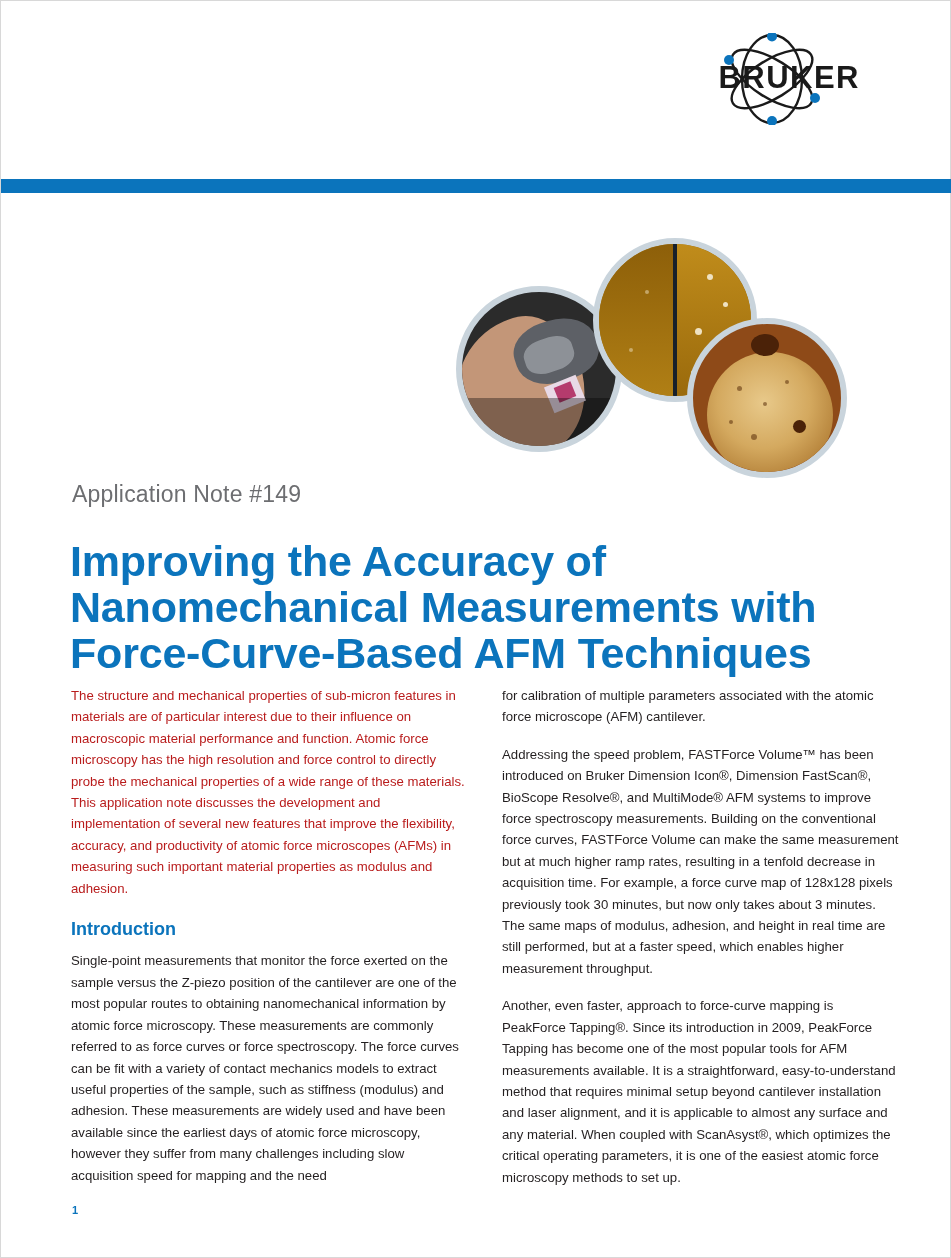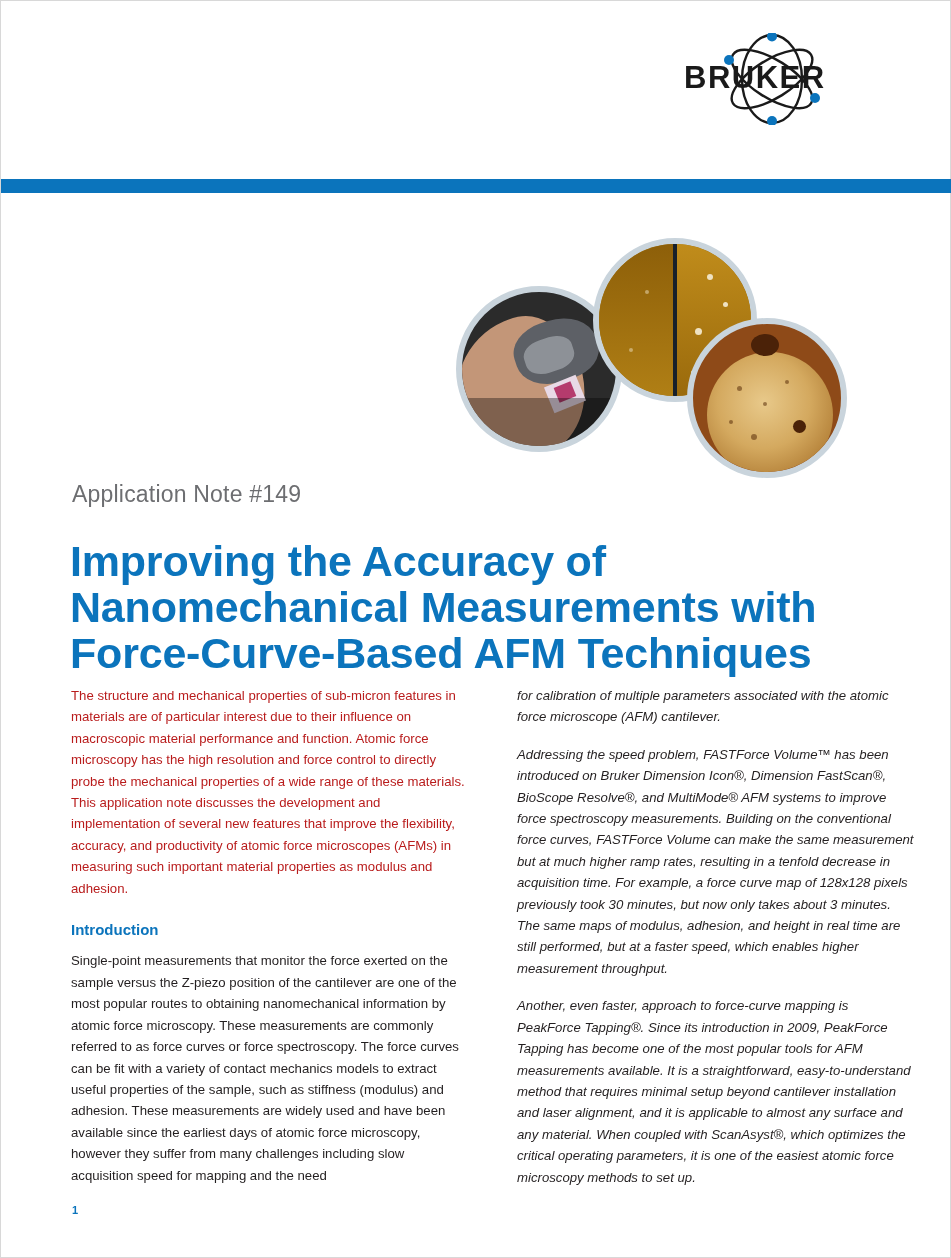--- a/index.html
+++ b/index.html
@@ -43,21 +43,21 @@
     position: absolute;
     left: 0; top: 0;
     width: 180px;
     height: 92px;
   }
   .logo-text {
     position: absolute;
     left: 2px;
     top: 27px;
     width: 176px;
-    text-align: left;
+    text-align: right;
     font-family: "Liberation Sans", sans-serif;
     font-weight: bold;
     font-size: 31px;
     letter-spacing: 1.5px;
     color: #1a1a1a;
   }
   .blue-bar {
     position: absolute;
     left: 0;
     top: 178px;
@@ -209,30 +209,30 @@
 
   
   .col {
     position: absolute;
     top: 684px;
     width: 398px;
     font-size: 13.2px;
     line-height: 21.4px;
   }
   .col-left { left: 70px; }
-  .col-right { left: 516px; font-style: italic; }
+  .col-right { left: 501px; }
 
   .lead {
     color: #b91c1c;
     margin: 0 0 20px 0;
   }
   .section-head {
     color: #0b74bc;
     font-weight: bold;
-    font-size: 15px;
+    font-size: 18px;
     margin: 0 0 10px 0;
   }
   p.body {
     margin: 0 0 16px 0;
     color: #231f20;
   }
   .pagenum {
     position: absolute;
     left: 71px;
     top: 1203px;

